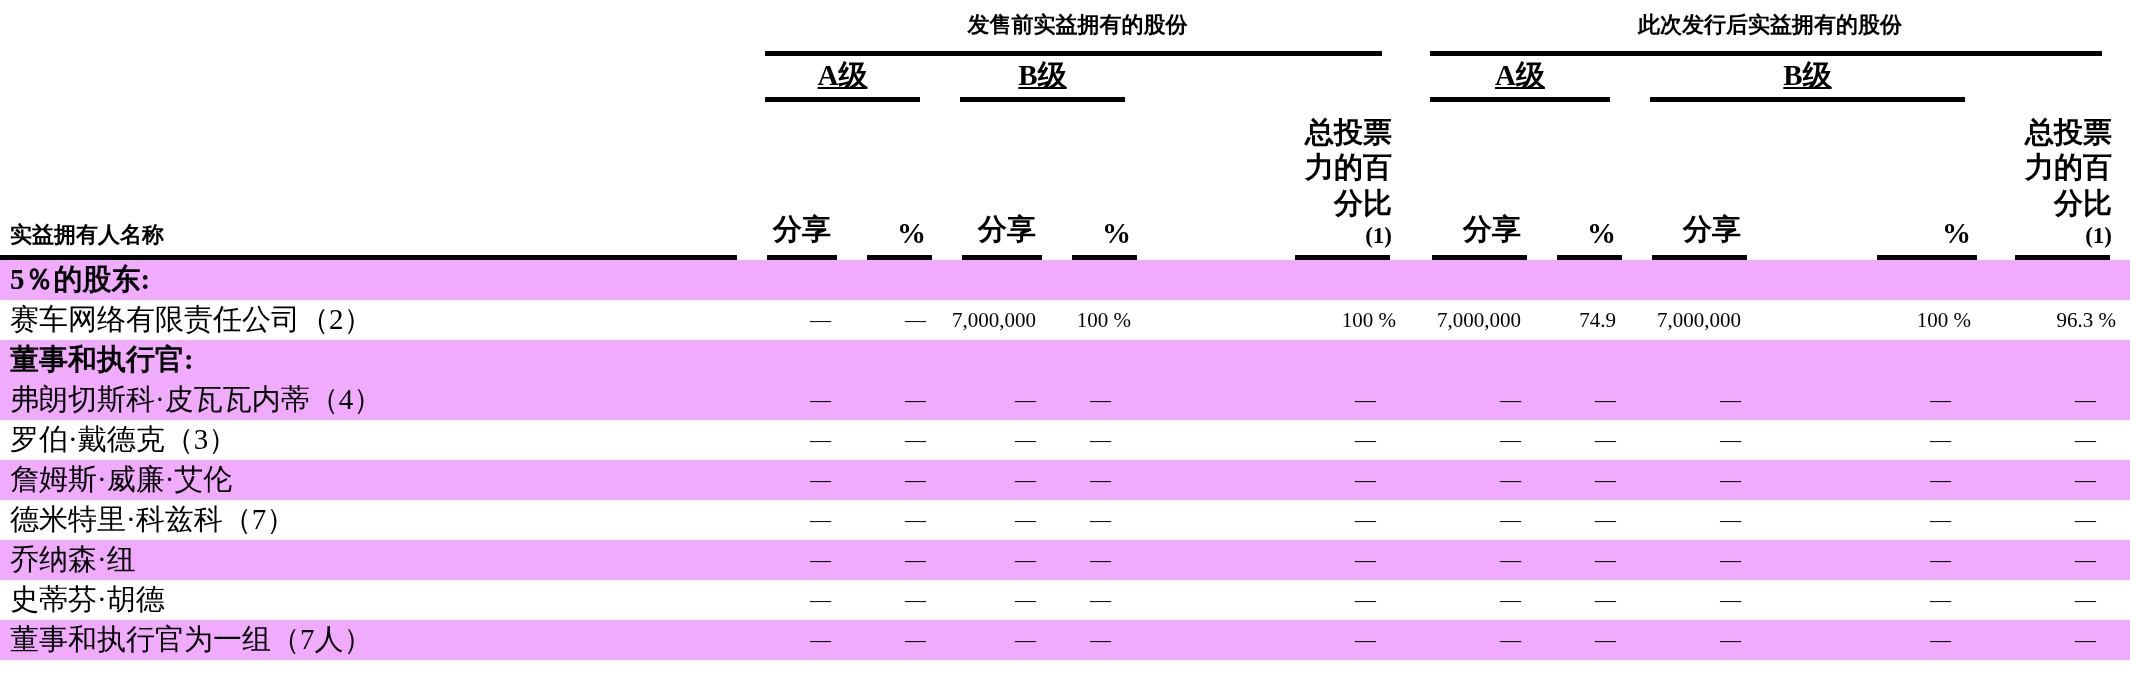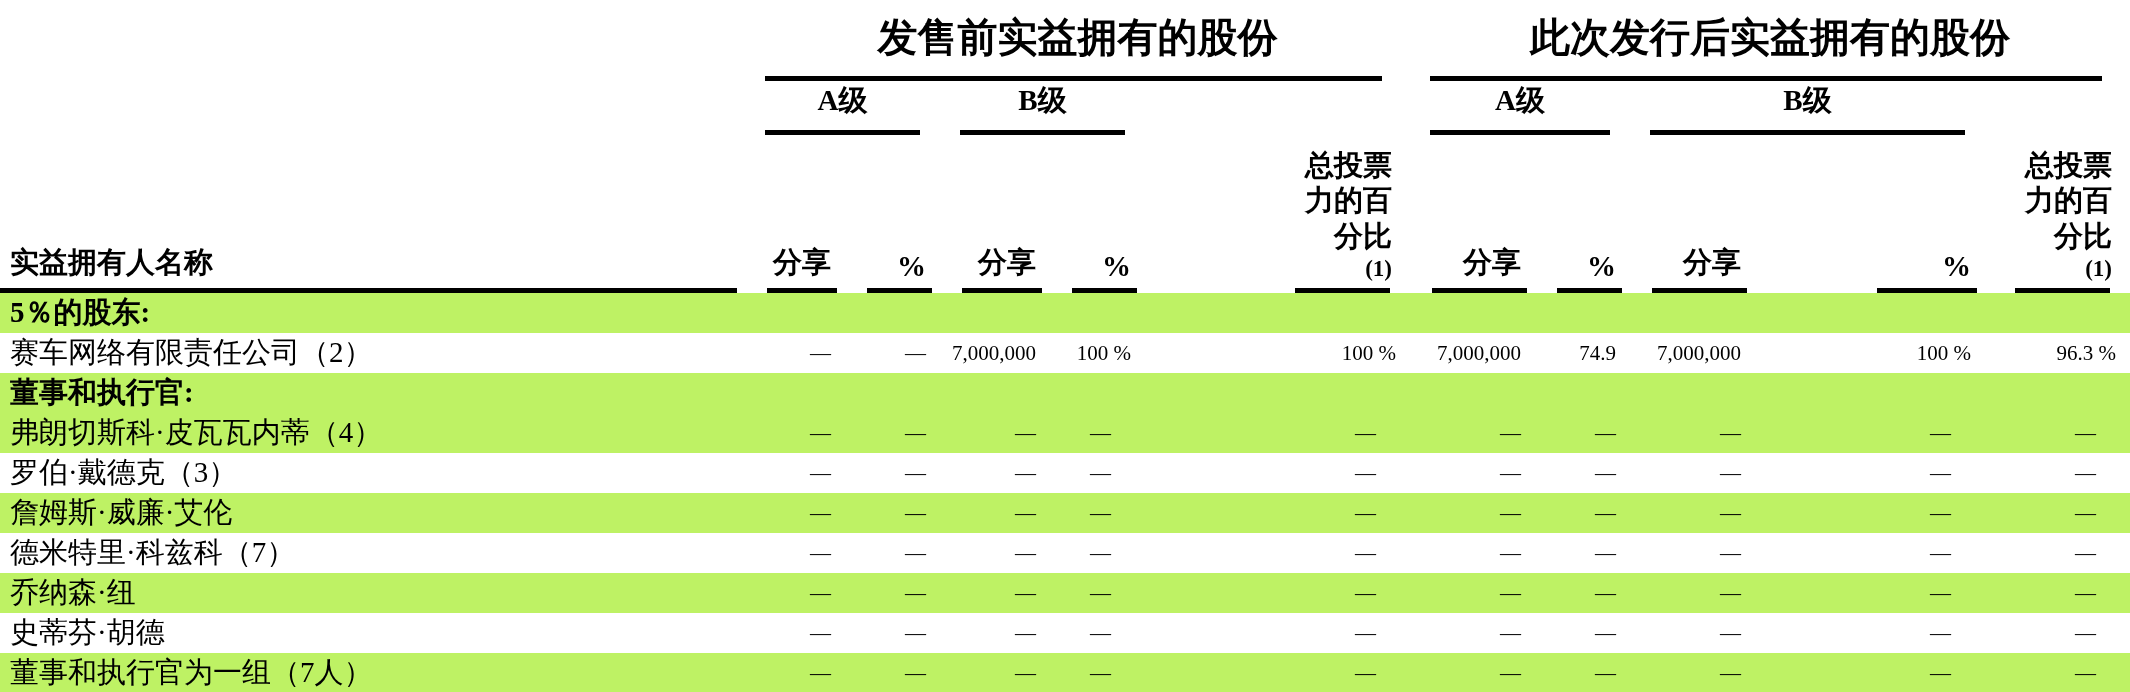--- a/index.html
+++ b/index.html
@@ -17,34 +17,35 @@
   }
   thead th {
     position: relative;
     font-weight: bold;
     vertical-align: bottom;
     padding: 0;
   }
   
   .group-th {
     text-align: center;
-    font-size: 40px;
+    font-size: 22px;
     height: 52px;
     padding: 10px 0 16px 0;
   }
   .group-th::after {
     content: ""; position: absolute; bottom: 0; height: 5px; background: #000;
     left: 20px; right: 28px;
   }
   
   .cls-th {
     text-align: center;
     font-size: 29px;
     height: 44px;
-    padding-bottom: 14px;
+    padding-bottom: 6px;
+    text-decoration: underline;
   }
   .cls-th::after {
     content: ""; position: absolute; bottom: 0; height: 5px; background: #000;
     left: 20px; right: 20px;
   }
   
   .colhead {
     text-align: right;
     font-size: 29px;
     height: 158px;
@@ -54,21 +55,21 @@
     content: ""; position: absolute; bottom: 0; height: 5px; background: #000;
     right: 8px; width: min(100px, calc(100% - 30px));
   }
   .vote-th { padding-right: 18px; }
   .vote-th::after { right: 20px; width: 95px; }
   .vote-wrap { display: inline-block; text-align: right; }
   .vote-lines { white-space: pre-line; display: block; line-height: 1.22; }
   .vote-note { display: block; font-size: 23px; margin-top: 2px; }
   .name-th {
     text-align: left;
-    font-size: 29px;
+    font-size: 22px;
     padding: 0 0 10px 10px;
   }
   .name-th::after {
     content: ""; position: absolute; bottom: 0; height: 5px; background: #000;
     left: 0; right: 8px;
   }
   
   tbody td {
     height: 38px;
     font-size: 21px;
@@ -76,21 +77,21 @@
     padding: 0 14px 0 0;
     vertical-align: middle;
     overflow: hidden;
     white-space: nowrap;
   }
   tbody td.name {
     text-align: left;
     font-size: 29px;
     padding: 0 0 0 10px;
   }
-  tr.alt { background: #bef264; }
+  tr.alt { background: #f0abfc; }
   tr.section td.name { font-weight: bold; }
   td.dash-pct { padding-right: 34px; }
 </style>
 </head>
 <body>
 
 <table class="ownership">
   <colgroup>
     <col style="width:745px">
       <col style="width:100px">

